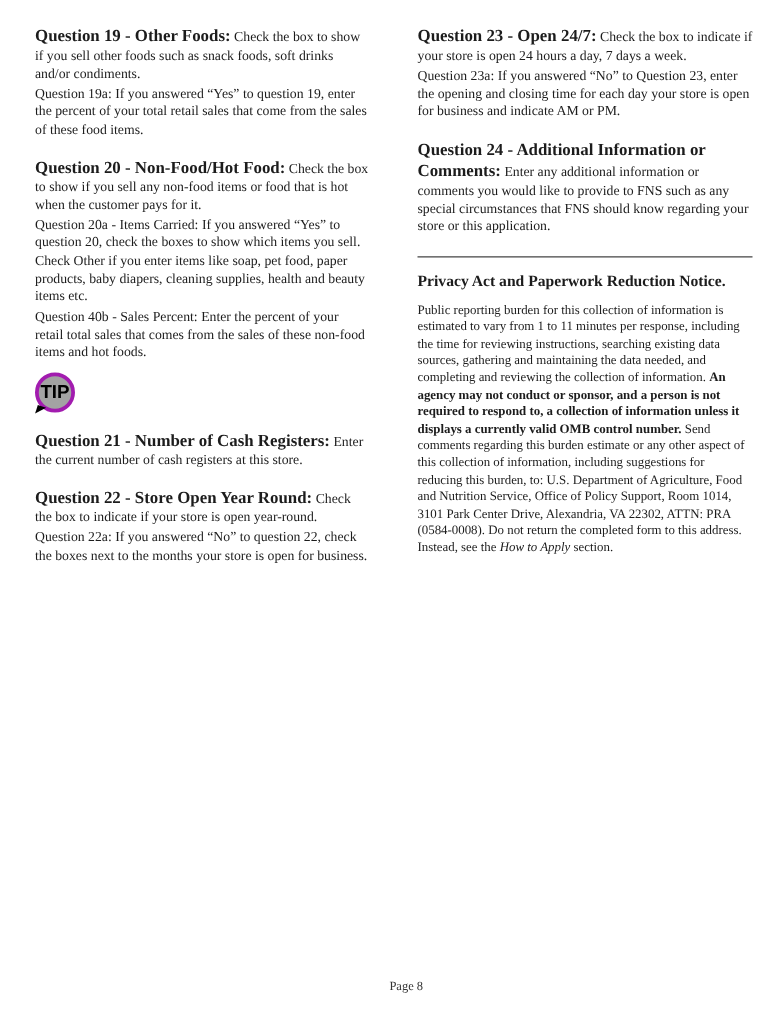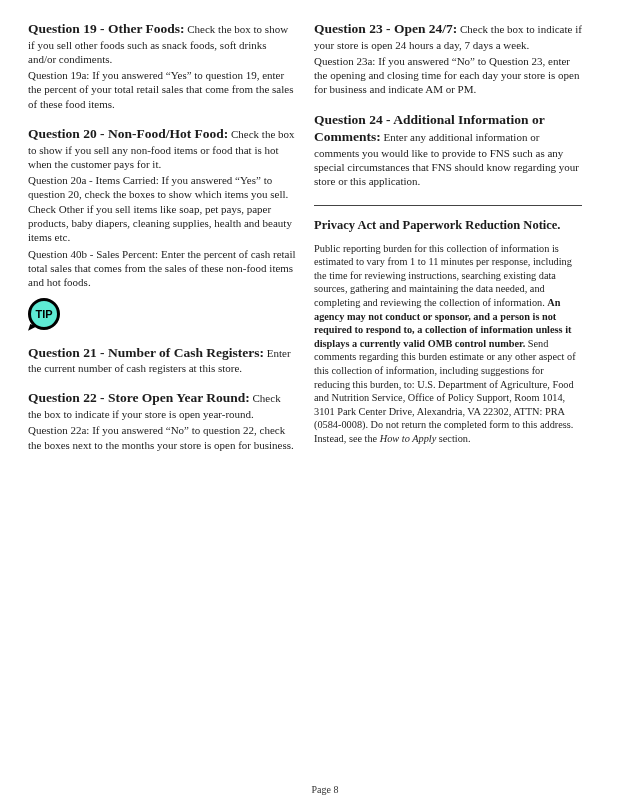--- a/index.html
+++ b/index.html
@@ -9,48 +9,48 @@
     margin: 0 auto;
     background: #ffffff;
     position: relative;
     font-family: "Liberation Serif", serif;
     color: #1c1c1c;
     box-sizing: border-box;
     overflow: hidden;
   }
   .columns {
     display: flex;
-    gap: 18px;
+    gap: 38px;
     padding: 20px 28px 0 28px;
   }
   .col { width: 268px; flex: 0 0 268px; }
   .sec { margin: 0 0 2px 0; font-size: 11px; line-height: 1.3; }
   .sec .h {
     font-weight: bold;
     font-size: 13.5px;
   }
   .gap { margin-top: 14px; }
   .sub { margin: 0 0 2px 0; font-size: 11px; line-height: 1.3; }
   .sub b { font-weight: normal; }
   .tipbox {
     display: flex;
     align-items: flex-start;
     gap: 9px;
     margin: 8px 0 2px 0;
   }
   .tip-icon {
     width: 26px;
     height: 26px;
-    border: 3px solid #000000;
+    border: 3px solid #a21caf;
     border-radius: 50%;
-    background: #5eead4;
+    background: #a3a3a3;
     color: #000;
     font-family: "Liberation Sans", sans-serif;
     font-weight: bold;
-    font-size: 11px;
+    font-size: 15px;
     display: flex;
     align-items: center;
     justify-content: center;
     flex: 0 0 auto;
     position: relative;
   }
   .tip-icon::after {
     content: "";
     position: absolute;
     left: -2px;
@@ -99,22 +99,22 @@
 
 <div class="page">
   <div class="columns">
 
     <div class="col">
 
       <p class="sec"><span class="h">Question 19 - Other Foods:</span><span> Check the box to show if you sell other foods such as snack foods, soft drinks and/or condiments.</span></p>
       <p class="sub"><b>Question 19a:</b><span> If you answered “Yes” to question 19, enter the percent of your total retail sales that come from the sales of these food items.</span></p>
 
       <p class="sec gap"><span class="h">Question 20 - Non-Food/Hot Food:</span><span> Check the box to show if you sell any non-food items or food that is hot when the customer pays for it.</span></p>
-      <p class="sub"><b>Question 20a -  Items Carried:</b><span> If you answered “Yes” to question 20, check the boxes to show which items you sell. Check Other if you sell items like soap, pet pays, paper products, baby diapers, cleaning supplies, health and beauty items etc.</span></p>
-      <p class="sub"><b>Question 40b - Sales Percent:</b><span> Enter the percent of cash retail total sales that comes from the sales of these non-food items and hot foods.</span></p>
+      <p class="sub"><b>Question 20a -  Items Carried:</b><span> If you answered “Yes” to question 20, check the boxes to show which items you sell. Check Other if you enter items like soap, pet food, paper products, baby diapers, cleaning supplies, health and beauty items etc.</span></p>
+      <p class="sub"><b>Question 40b - Sales Percent:</b><span> Enter the percent of your retail total sales that comes from the sales of these non-food items and hot foods.</span></p>
 
       <div class="tipbox">
         <div class="tip-icon">TIP</div>
       </div>
 
       <p class="sec gap"><span class="h">Question 21 - Number of Cash Registers:</span><span> Enter the current number of cash registers at this store.</span></p>
 
       <p class="sec gap"><span class="h">Question 22 - Store Open Year Round:</span><span> Check the box to indicate if your store is open year-round.</span></p>
       <p class="sub"><b>Question 22a:</b><span> If you answered “No” to question 22, check the boxes next to the months your store is open for business.</span></p>
 

